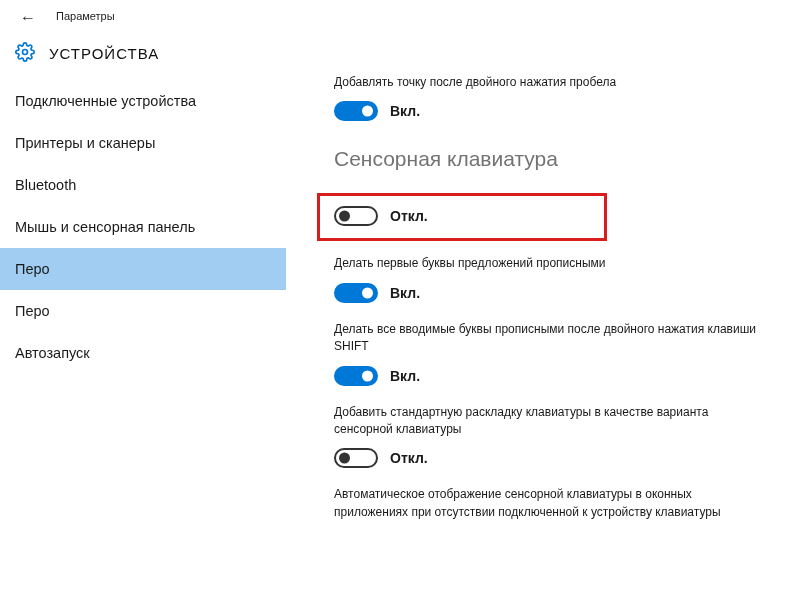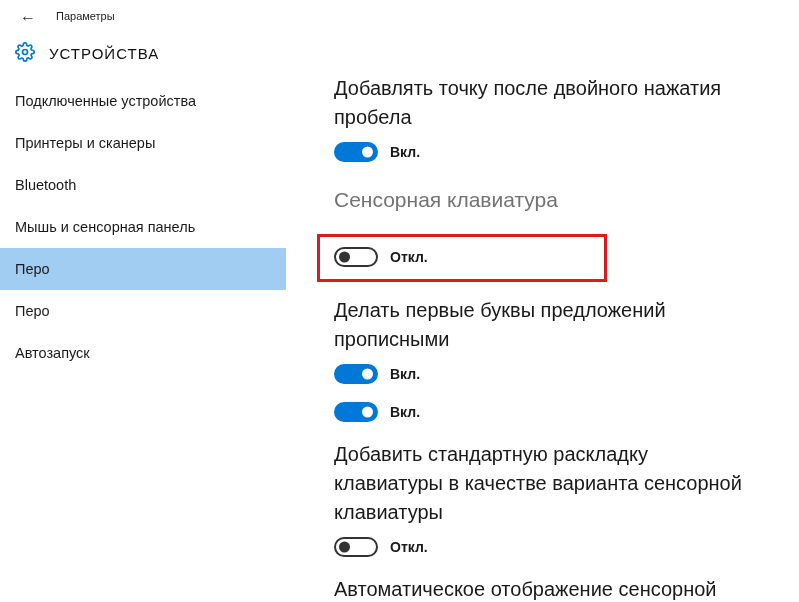--- a/index.html
+++ b/index.html
@@ -70,21 +70,21 @@
     padding: 0 40px 0 48px;
     overflow: hidden;
   }
   .setting-block {
     margin-bottom: 18px;
   }
   .setting-block:first-child {
     margin-top: 0;
   }
   .setting-label {
-    font-size: 20px;
+    font-size: 12px;
     color: #1a1a1a;
     line-height: 1.45;
     margin-bottom: 10px;
   }
   .section-heading {
     font-size: 21px;
     font-weight: 400;
     color: #737373;
     margin: 26px 0 22px 0;
   }
@@ -210,20 +210,21 @@
       <div class="setting-label">Делать первые буквы предложений прописными</div>
       <div class="toggle-row">
         <div class="toggle on">
             <div class="knob"></div>
           </div>
         <span class="toggle-state">Вкл.</span>
       </div>
     </div>
 
     <div class="setting-block">
+      <div class="setting-label">Делать все вводимые буквы прописными после двойного нажатия клавиши SHIFT</div>
       <div class="toggle-row">
         <div class="toggle on">
             <div class="knob"></div>
           </div>
         <span class="toggle-state">Вкл.</span>
       </div>
     </div>
 
     <div class="setting-block">
       <div class="setting-label">Добавить стандартную раскладку клавиатуры в качестве варианта сенсорной клавиатуры</div>

